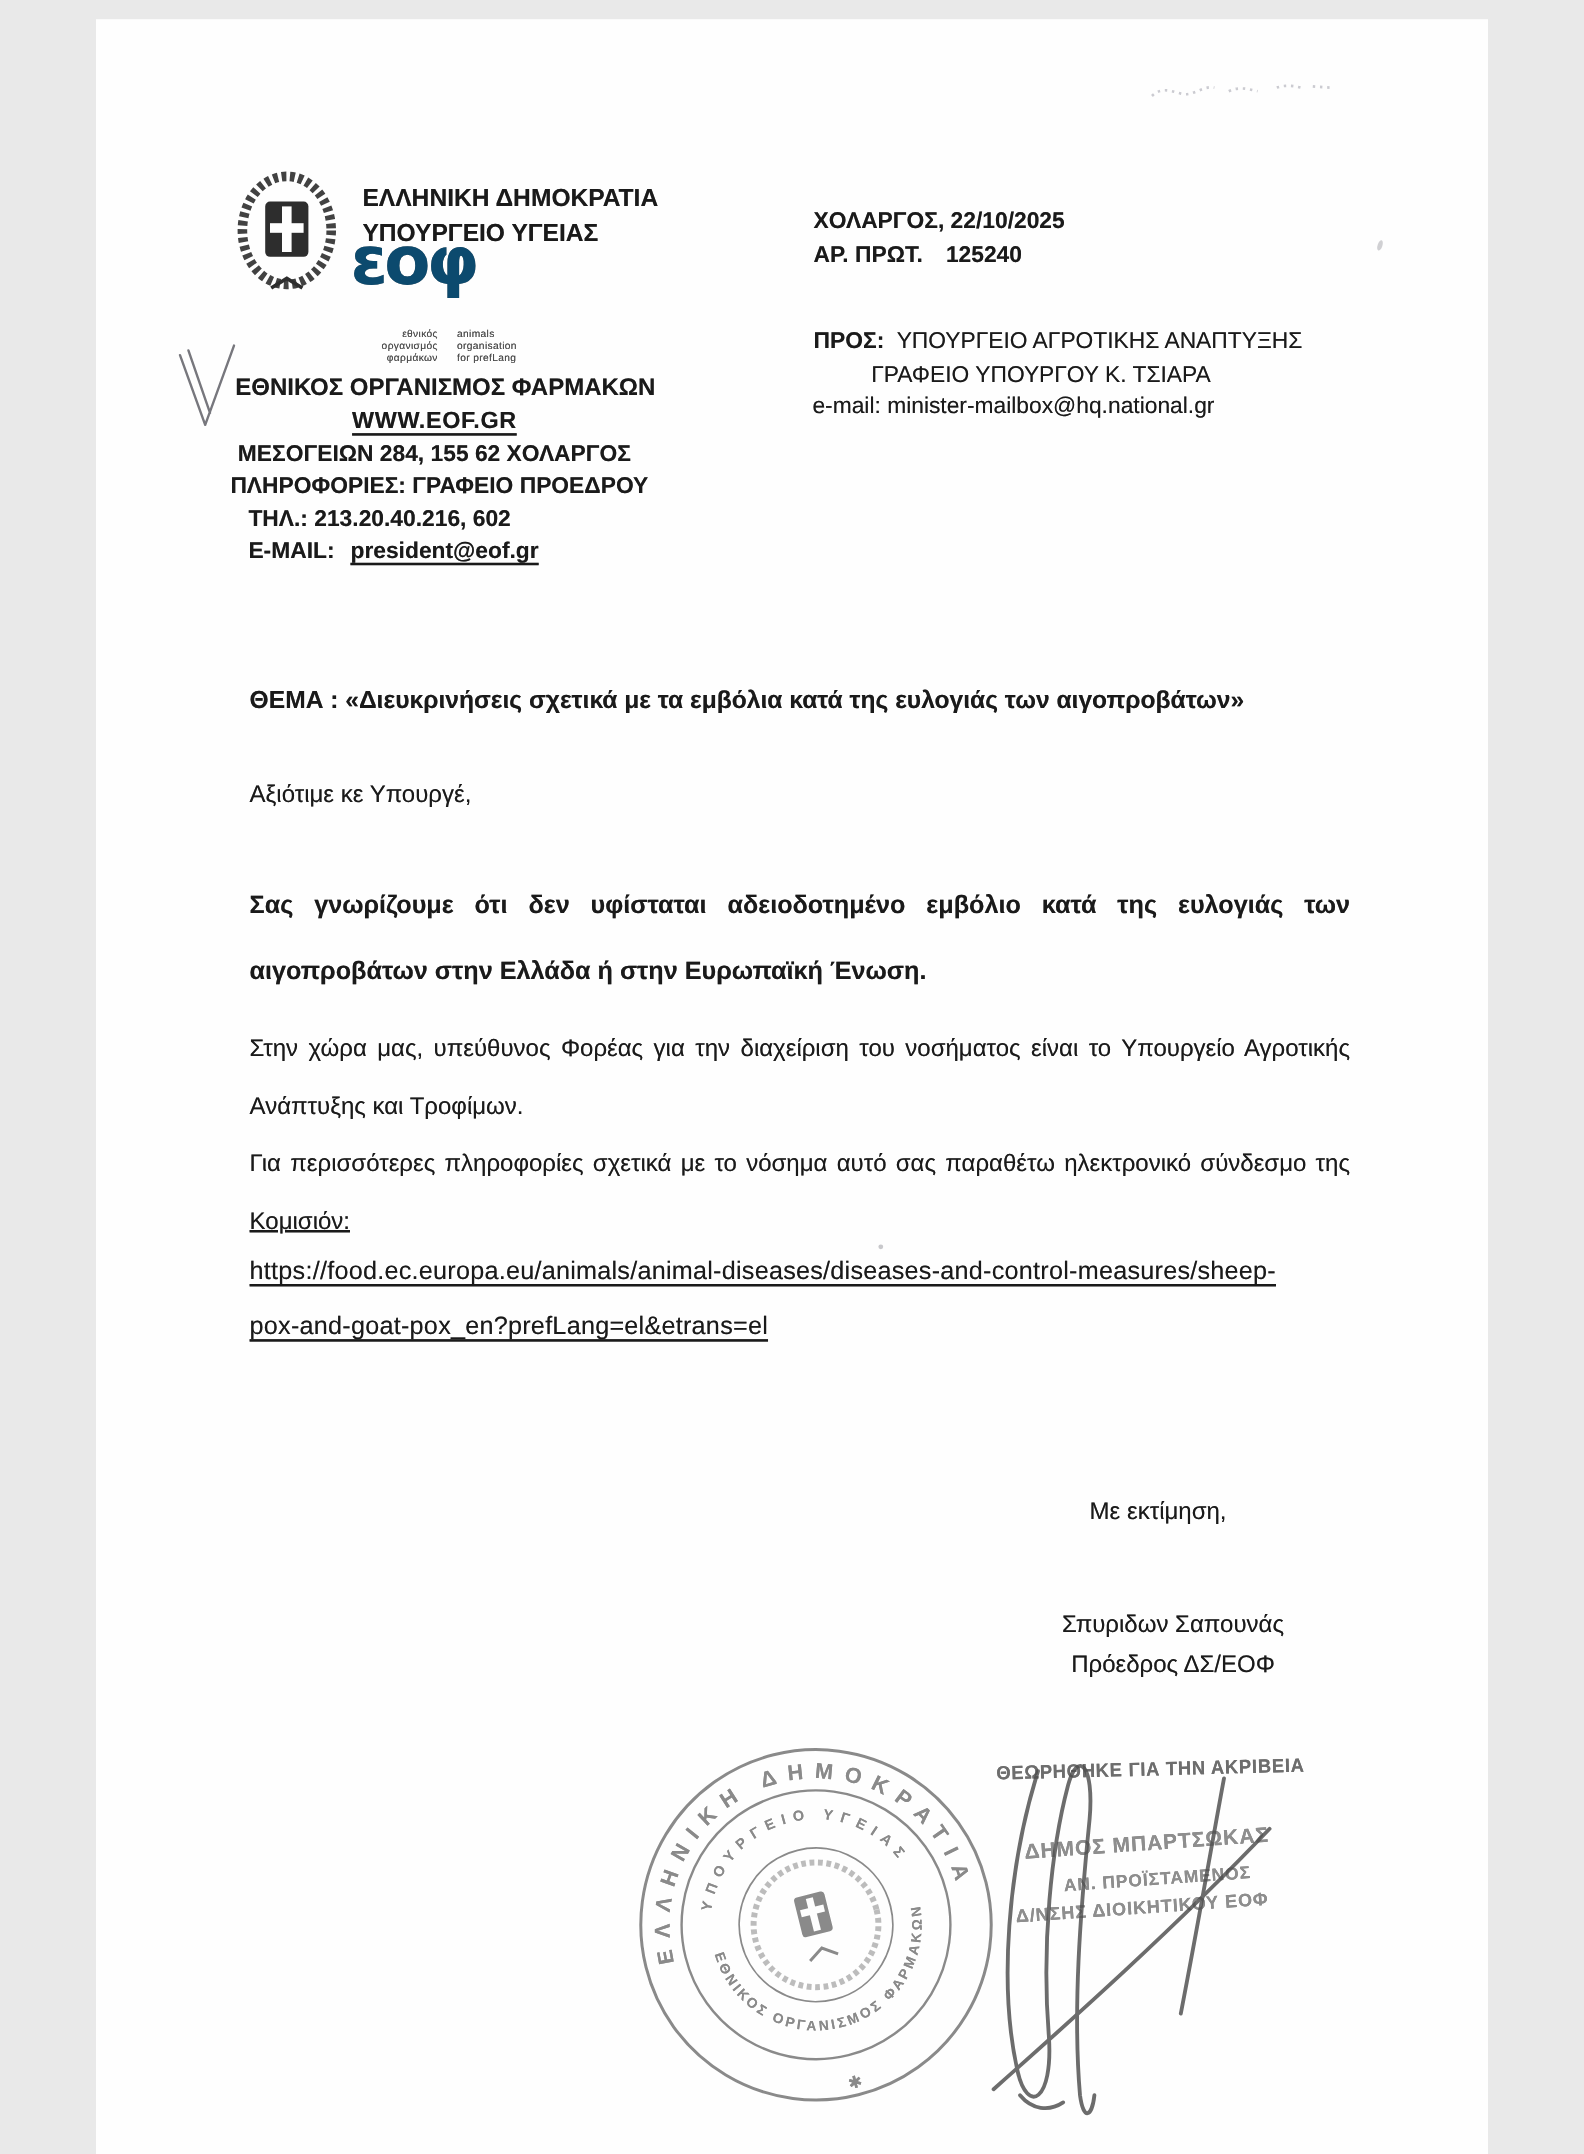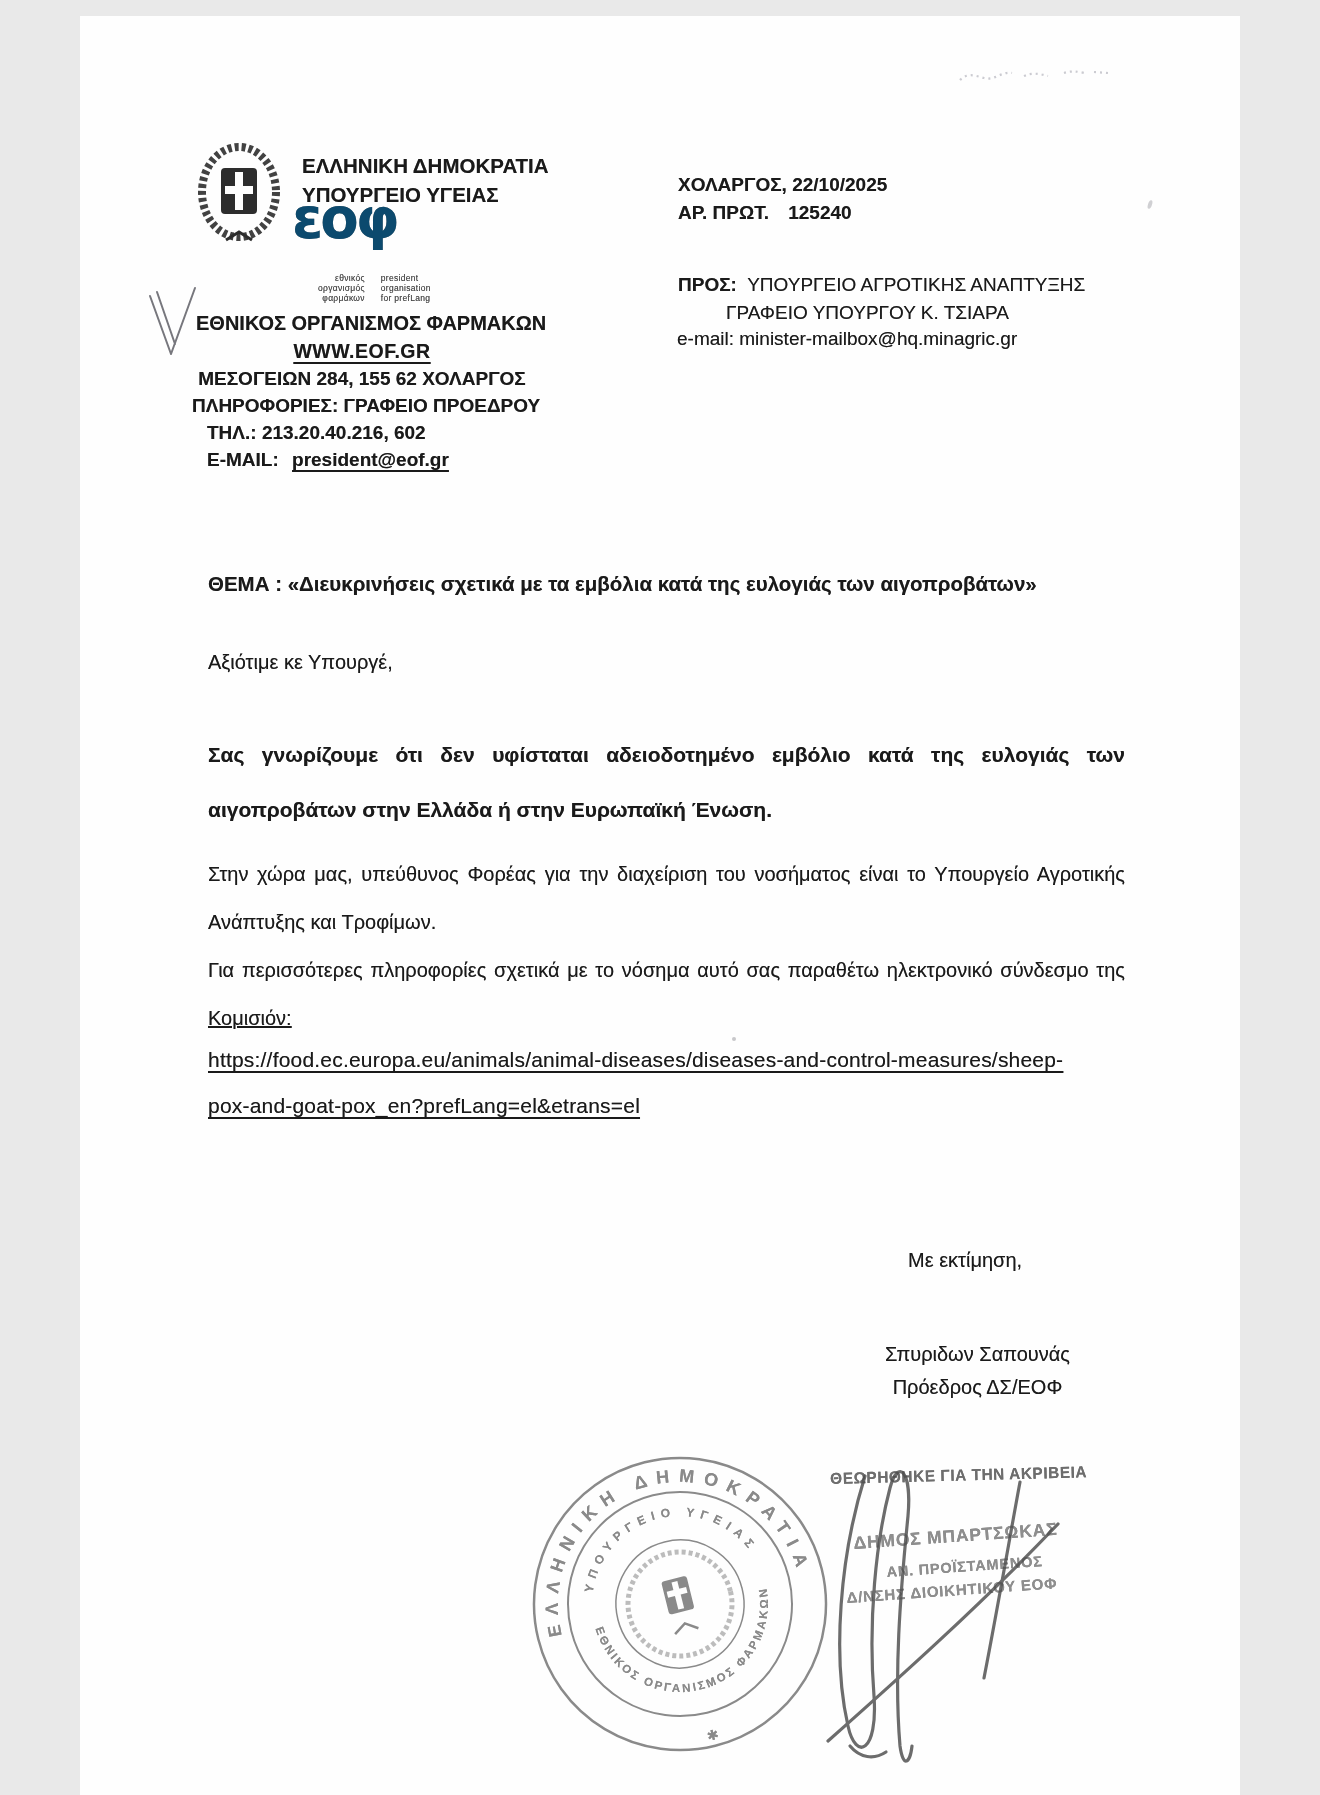--- a/index.html
+++ b/index.html
@@ -51,21 +51,21 @@
 
   <div class="abs" style="left:212px;top:170px;font-size:56px;font-weight:700;letter-spacing:-3px;color:#0c4a6e;font-family:'DejaVu Sans',sans-serif;">εοφ</div>
 
   <div class="abs" style="left:238px;top:257px;display:flex;gap:16px;">
     <div class="tinycol" style="text-align:right;">
       <div>εθνικός</div>
       <div>οργανισμός</div>
       <div>φαρμάκων</div>
     </div>
     <div class="tinycol">
-      <div>president</div>
+      <div>animals</div>
       <div>organisation</div>
       <div>for prefLang</div>
     </div>
   </div>
 
   <div class="abs b ctr nw" style="left:116px;top:296px;width:332px;font-size:20px;">ΕΘΝΙΚΟΣ ΟΡΓΑΝΙΣΜΟΣ ΦΑΡΜΑΚΩΝ</div>
   <div class="abs b ctr nw u" style="left:116px;top:324px;width:332px;font-size:19.5px;letter-spacing:.5px;">WWW.EOF.GR</div>
   <div class="abs sb ctr nw hl" style="left:116px;top:352px;width:332px;">ΜΕΣΟΓΕΙΩΝ 284, 155 62 ΧΟΛΑΡΓΟΣ</div>
   <div class="abs sb ctr nw hl" style="left:112px;top:379px;width:332px;">ΠΛΗΡΟΦΟΡΙΕΣ: ΓΡΑΦΕΙΟ ΠΡΟΕΔΡΟΥ</div>
   <div class="abs sb nw hl" style="left:127px;top:406px;">ΤΗΛ.: 213.20.40.216, 602</div>
@@ -77,21 +77,21 @@
   <div class="abs b nw hl" style="left:598px;top:158px;">ΧΟΛΑΡΓΟΣ, 22/10/2025</div>
   <div class="abs nw hl" style="left:598px;top:186px;">
     <span class="b">ΑΡ. ΠΡΩΤ.</span>
     <span class="b" style="margin-left:14px;">125240</span>
   </div>
   <div class="abs nw hl" style="left:598px;top:258px;">
     <span class="b">ΠΡΟΣ:</span>
     <span style="margin-left:5px;">ΥΠΟΥΡΓΕΙΟ ΑΓΡΟΤΙΚΗΣ ΑΝΑΠΤΥΞΗΣ</span>
   </div>
   <div class="abs nw hl" style="left:646px;top:286px;">ΓΡΑΦΕΙΟ ΥΠΟΥΡΓΟΥ Κ. ΤΣΙΑΡΑ</div>
-  <div class="abs nw hl" style="left:597px;top:312px;">e-mail: minister-mailbox@hq.minagric.gr</div>
+  <div class="abs nw hl" style="left:597px;top:312px;">e-mail: minister-mailbox@hq.national.gr</div>
 
   <div class="abs b nw" style="left:128px;top:556px;font-size:20.5px;">ΘΕΜΑ : «Διευκρινήσεις σχετικά με τα εμβόλια κατά της ευλογιάς των αιγοπροβάτων»</div>
   <div class="abs nw bodytxt" style="left:128px;top:634px;">Αξιότιμε κε Υπουργέ,</div>
 
   <div class="abs b bodytxt jfull" style="left:128px;top:727px;font-size:21px;">Σας γνωρίζουμε ότι δεν υφίσταται αδειοδοτημένο εμβόλιο κατά της ευλογιάς των</div>
   <div class="abs b bodytxt nw" style="left:128px;top:782px;font-size:21px;">αιγοπροβάτων στην Ελλάδα ή στην Ευρωπαϊκή Ένωση.</div>
 
   <div class="abs bodytxt jfull" style="left:128px;top:846px;">Στην χώρα μας, υπεύθυνος Φορέας για την διαχείριση του νοσήματος είναι το Υπουργείο Αγροτικής</div>
   <div class="abs bodytxt nw" style="left:128px;top:894px;">Ανάπτυξης και Τροφίμων.</div>
   <div class="abs bodytxt jfull" style="left:128px;top:942px;">Για περισσότερες πληροφορίες σχετικά με το νόσημα αυτό σας παραθέτω ηλεκτρονικό σύνδεσμο της</div>

